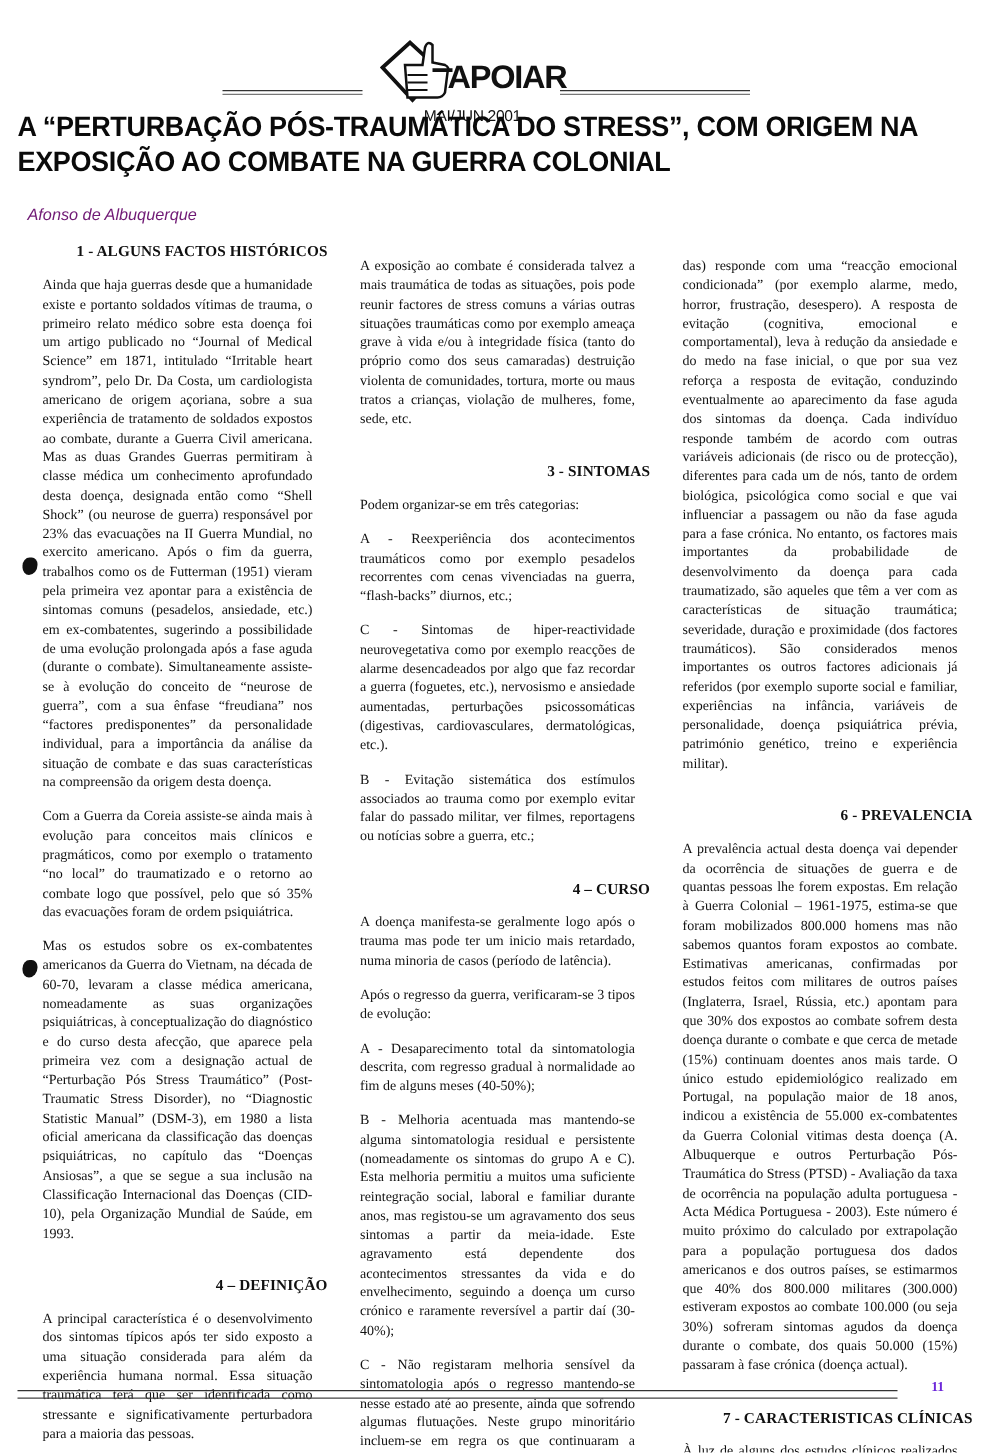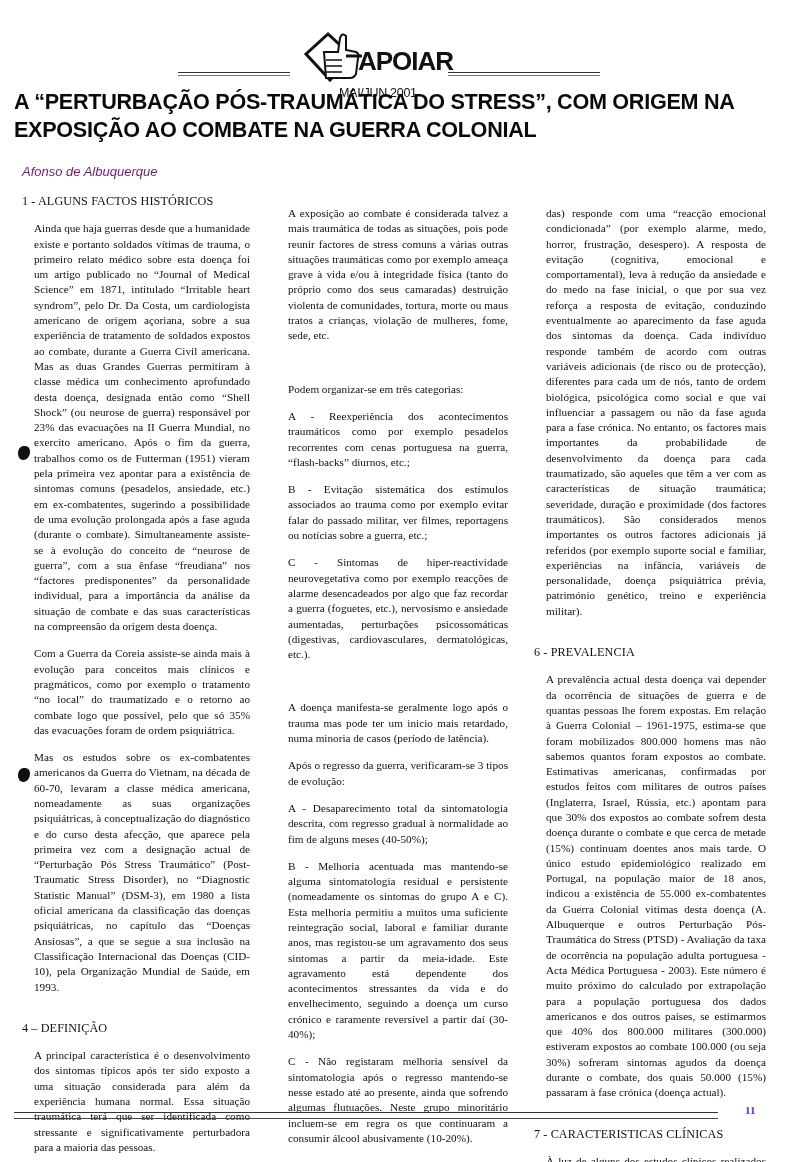--- a/index.html
+++ b/index.html
@@ -10,21 +10,21 @@
   .logo { position:absolute; top:16px; left:302px; width:145px; height:54px; }
   .logo svg { position:absolute; left:0; top:0; }
   .logo-word { position:absolute; left:56px; top:16px; font-family:"Liberation Sans", "DejaVu Sans", sans-serif; font-weight:bold; font-size:26px; letter-spacing:-1px; color:#111; }
   .issue-date { position:absolute; top:72px; left:339px; font-family:"Liberation Sans", "DejaVu Sans", sans-serif; font-size:12.5px; letter-spacing:-0.3px; color:#111; }
   .title { position:absolute; top:88px; left:14px; width:780px; font-family:"Liberation Sans", "DejaVu Sans", sans-serif; font-weight:bold; font-size:22.5px; line-height:28px; letter-spacing:-0.3px; transform:scaleX(0.96); transform-origin:left top; color:#0a0a0a; margin:0; }
   .author { position:absolute; top:164px; left:22px; font-family:"Liberation Sans", "DejaVu Sans", sans-serif; font-style:italic; font-size:13px; color:#701a75; }
   .col { position:absolute; font-size:11.2px; line-height:15.3px; text-align:justify; color:#111; }
   .col1 { left:22px; top:194px; width:240px; }
   .col2 { left:276px; top:194px; width:244px; }
   .col3 { left:534px; top:194px; width:244px; }
-  .section-h { font-size:12.2px; margin:0 0 12px 0; letter-spacing:0.1px; text-align:left; font-weight:normal; }
+  .section-h { font-size:12.2px; margin:0 0 12px 0; letter-spacing:0.1px; text-align:right; font-weight:bold; }
   .para { margin:12px; }
   .gap { height:14px; }
   .continue { text-align:center; font-family:"Liberation Sans", "DejaVu Sans", sans-serif; font-style:italic; font-size:11px; margin-top:1px; }
   .footer-rule { position:absolute; top:1112px; left:14px; width:704px; height:5px; border-top:1.5px solid #333; border-bottom:1.5px solid #444; }
   .page-number { position:absolute; top:1104px; left:745px; font-family:"Liberation Serif", "DejaVu Serif", serif; font-weight:bold; font-size:11px; color:#6d28d9; }
   .smudge { position:absolute; width:12px; height:14px; background:#111; border-radius:50% 40% 60% 45%; }
 </style>
 </head>
 <body>
 
@@ -54,25 +54,27 @@
   <p class="para">Com a Guerra da Coreia assiste-se ainda mais à evolução para conceitos mais clínicos e pragmáticos, como por exemplo o tratamento “no local” do traumatizado e o retorno ao combate logo que possível, pelo que só 35% das evacuações foram de ordem psiquiátrica.</p>
   <p class="para">Mas os estudos sobre os ex-combatentes americanos da Guerra do Vietnam, na década de 60-70, levaram a classe médica americana, nomeadamente as suas organizações psiquiátricas, à conceptualização do diagnóstico e do curso desta afecção, que aparece pela primeira vez com a designação actual de “Perturbação Pós Stress Traumático” (Post-Traumatic Stress Disorder), no “Diagnostic Statistic Manual” (DSM-3), em 1980 a lista oficial americana da classificação das doenças psiquiátricas, no capítulo das “Doenças Ansiosas”, a que se segue a sua inclusão na Classificação Internacional das Doenças (CID-10), pela Organização Mundial de Saúde, em 1993.</p>
   <div class="gap"></div>
   <div class="section-h">4 – DEFINIÇÃO</div>
   <p class="para">A principal característica é o desenvolvimento dos sintomas típicos após ter sido exposto a uma situação considerada para além da experiência humana normal. Essa situação traumática terá que ser identificada como stressante e significativamente perturbadora para a maioria das pessoas.</p>
 </div>
 
 <div class="col col2">
   <p class="para">A exposição ao combate é considerada talvez a mais traumática de todas as situações, pois pode reunir factores de stress comuns a várias outras situações traumáticas como por exemplo ameaça grave à vida e/ou à integridade física (tanto do próprio como dos seus camaradas) destruição violenta de comunidades, tortura, morte ou maus tratos a crianças, violação de mulheres, fome, sede, etc.</p>
   <div class="gap"></div>
+  <div class="section-h">3 - SINTOMAS</div>
   <p class="para">Podem organizar-se em três categorias:</p>
-  <p class="para">A - Reexperiência dos acontecimentos traumáticos como por exemplo pesadelos recorrentes com cenas portuguesa na guerra, “flash-backs” diurnos, etc.;</p>
+  <p class="para">A - Reexperiência dos acontecimentos traumáticos como por exemplo pesadelos recorrentes com cenas vivenciadas na guerra, “flash-backs” diurnos, etc.;</p>
+  <p class="para">C - Sintomas de hiper-reactividade neurovegetativa como por exemplo reacções de alarme desencadeados por algo que faz recordar a guerra (foguetes, etc.), nervosismo e ansiedade aumentadas, perturbações psicossomáticas (digestivas, cardiovasculares, dermatológicas, etc.).</p>
   <p class="para">B - Evitação sistemática dos estímulos associados ao trauma como por exemplo evitar falar do passado militar, ver filmes, reportagens ou notícias sobre a guerra, etc.;</p>
-  <p class="para">C - Sintomas de hiper-reactividade neurovegetativa como por exemplo reacções de alarme desencadeados por algo que faz recordar a guerra (foguetes, etc.), nervosismo e ansiedade aumentadas, perturbações psicossomáticas (digestivas, cardiovasculares, dermatológicas, etc.).</p>
   <div class="gap"></div>
+  <div class="section-h">4 – CURSO</div>
   <p class="para">A doença manifesta-se geralmente logo após o trauma mas pode ter um inicio mais retardado, numa minoria de casos (período de latência).</p>
   <p class="para">Após o regresso da guerra, verificaram-se 3 tipos de evolução:</p>
   <p class="para">A - Desaparecimento total da sintomatologia descrita, com regresso gradual à normalidade ao fim de alguns meses (40-50%);</p>
   <p class="para">B - Melhoria acentuada mas mantendo-se alguma sintomatologia residual e persistente (nomeadamente os sintomas do grupo A e C). Esta melhoria permitiu a muitos uma suficiente reintegração social, laboral e familiar durante anos, mas registou-se um agravamento dos seus sintomas a partir da meia-idade. Este agravamento está dependente dos acontecimentos stressantes da vida e do envelhecimento, seguindo a doença um curso crónico e raramente reversível a partir daí (30-40%);</p>
   <p class="para">C - Não registaram melhoria sensível da sintomatologia após o regresso mantendo-se nesse estado até ao presente, ainda que sofrendo algumas flutuações. Neste grupo minoritário incluem-se em regra os que continuaram a consumir álcool abusivamente (10-20%).</p>
   <div class="gap"></div>
   <div class="section-h">5 - MODELO DE AQUISIÇÃO</div>
   <p class="para" style="height:78px;overflow:hidden;">Segundo o Modelo Conceptual Cognitivo-Comportamental (indivíduo ↔ ambiente) de D. Foy (1992), talvez o mais bem estabelecido actualmente, qualquer pessoa exposta a uma situação traumática (com as características já referidas) responde com uma “reacção emocional condicionada” (por exemplo alarme, medo, horror, frustração, desespero). A resposta de evitação (cognitiva, emocional e comportamental), leva à redução da ansiedade e do medo na fase inicial, o que por sua vez reforça a resposta de evitação, conduzindo eventualmente ao aparecimento da fase aguda dos sintomas da doença. Cada indivíduo responde também de acordo com outras variáveis adicionais (de risco ou de protecção), diferentes para cada um de nós, tanto de ordem biológica, psicológica como social e que vai influenciar a passagem ou não da fase aguda para a fase crónica. No entanto, os factores mais importantes da probabilidade de desenvolvimento da doença para cada traumatizado, são aqueles que têm a ver com as características de situação traumática; severidade, duração e proximidade (dos factores traumáticos). São considerados menos importantes os outros factores adicionais já referidos (por exemplo suporte social e familiar, experiências na infância, variáveis de personalidade, doença psiquiátrica prévia, património genético, treino e experiência militar).</p>
 </div>
 

